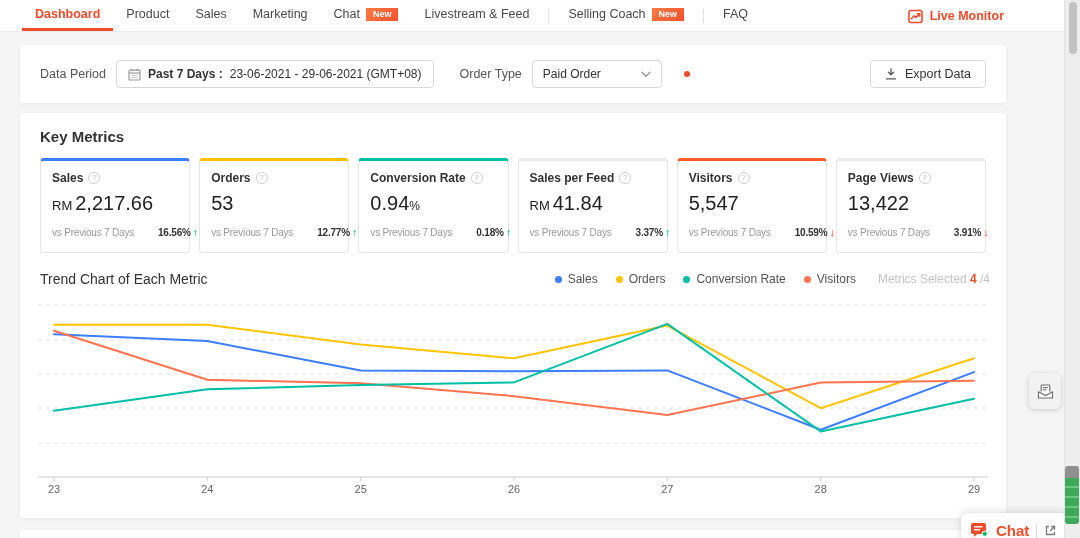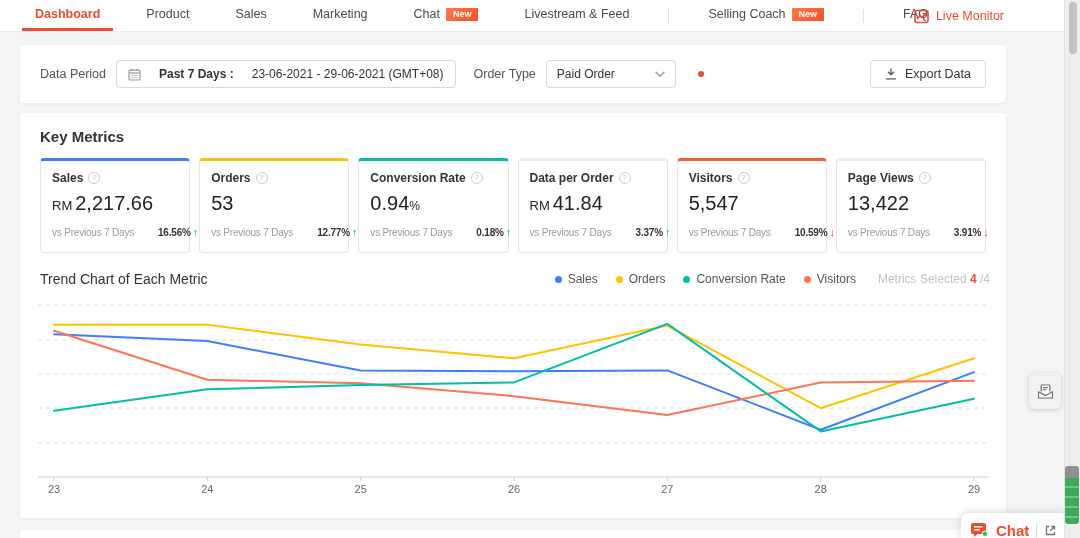--- a/index.html
+++ b/index.html
@@ -1,34 +1,34 @@
 <!DOCTYPE html>
 <html><head>
 <meta charset="utf-8">
 <style>
   * { margin:0; padding:0; box-sizing:border-box; }
   html,body { width:1080px; height:538px; overflow:hidden; }
   body { font-family:"Liberation Sans", sans-serif; background:#f5f5f5; position:relative; color:#333; }
 
   
   .topnav { position:absolute; left:0; top:0; width:1080px; height:32px; background:#fff; border-bottom:1px solid #ebebeb; z-index:5; display:flex; align-items:stretch; }
-  .nav-tabs { display:flex; align-items:stretch; margin-left:22px;gap:20px; }
+  .nav-tabs { display:flex; align-items:stretch; margin-left:22px; }
   .tab { display:inline-flex; align-items:center; padding:0 13px; font-size:12.5px; color:#4a4a4a; cursor:pointer; border-bottom:3px solid transparent; white-space:nowrap; }
   .tab.active { color:#ee4d2d; font-weight:bold; border-bottom-color:#ee4d2d; }
   .badge { margin-left:6px; background:linear-gradient(135deg,#ff7a45,#f4512c); color:#fff; font-size:9px; font-weight:bold; line-height:13px; padding:0 7px; border-radius:0; }
   .nav-divider { width:1px; height:14px; background:#e0e0e0; align-self:center; margin:0 6px; }
-  .live-monitor { position:absolute; right:76px; top:0; height:32px; display:flex; align-items:center; gap:6px; color:#ee4d2d; font-weight:normal; font-size:12.5px; cursor:pointer; }
+  .live-monitor { position:absolute; right:76px; top:0; height:32px; display:flex; align-items:center; gap:6px; color:#ee4d2d; font-weight:bold; font-size:12.5px; cursor:pointer; }
 
   
   .panel { position:absolute; background:#fff; border-radius:4px; box-shadow:0 1px 4px rgba(0,0,0,.05); }
   .panel-filter { left:20px; top:45px; width:986px; height:58px; display:flex; align-items:center; padding:0 20px; }
   .flabel { font-size:12.5px; color:#555; margin-right:10px; white-space:nowrap; }
-  .period-box { display:flex; align-items:center; gap:18px; border:1px solid #d9d9d9; border-radius:4px; height:28px; padding:5px 11px; font-size:12px; color:#333; cursor:pointer; white-space:nowrap; }
+  .period-box { display:flex; align-items:center; gap:7px; border:1px solid #d9d9d9; border-radius:4px; height:28px; padding:5px 11px; font-size:12px; color:#333; cursor:pointer; white-space:nowrap; }
   .period-preset { font-weight:bold; }
-  .ot-label { margin-left:18px; }
+  .ot-label { margin-left:26px; }
   .select-box { display:flex; align-items:center; justify-content:space-between; border:1px solid #d9d9d9; border-radius:4px; height:28px; width:130px; padding:0 10px; font-size:12px; color:#333; cursor:pointer; }
   .status-dot { width:6px; height:6px; border-radius:50%; background:#ee4d2d; margin-left:22px; }
   .export-btn { margin-left:auto; display:flex; align-items:center; gap:8px; border:1px solid #d9d9d9; border-radius:4px; height:28px; padding:0 14px; font-size:12.5px; color:#333; cursor:pointer; background:#fff; white-space:nowrap; }
 
   
   .panel-metrics { left:20px; top:113px; width:986px; height:405px; }
   .km-title { position:absolute; left:20px; top:15px; font-size:15px; font-weight:bold; color:#333; }
   .cards-row { position:absolute; left:20px; right:20px; top:45px; display:flex; gap:9px; }
   .mcard { flex:1; height:95px; background:#fff; border:1px solid #e6e6e6; border-top:3px solid #ececec; border-radius:4px; padding:10px 11px 9px; position:relative; cursor:pointer; }
   .mc-head { display:flex; align-items:center; gap:5px; }
@@ -174,21 +174,21 @@
           <span class="qmark">?</span>
         </div>
         <div class="mc-value"><span>0.94</span><span class="mc-suffix">%</span></div>
         <div class="mc-foot">
           <span class="mc-vs">vs Previous 7 Days</span>
           <span class="mc-change">0.18%<span class="arr up">↑</span></span>
         </div>
       </div>
       <div class="mcard">
         <div class="mc-head">
-          <span class="mc-label">Data per Order</span>
+          <span class="mc-label">Sales per Feed</span>
           <span class="qmark">?</span>
         </div>
         <div class="mc-value"><span class="mc-prefix">RM</span><span>41.84</span></div>
         <div class="mc-foot">
           <span class="mc-vs">vs Previous 7 Days</span>
           <span class="mc-change">3.37%<span class="arr up">↑</span></span>
         </div>
       </div>
       <div class="mcard" style="border-top-color: rgb(255, 91, 51);">
         <div class="mc-head">

